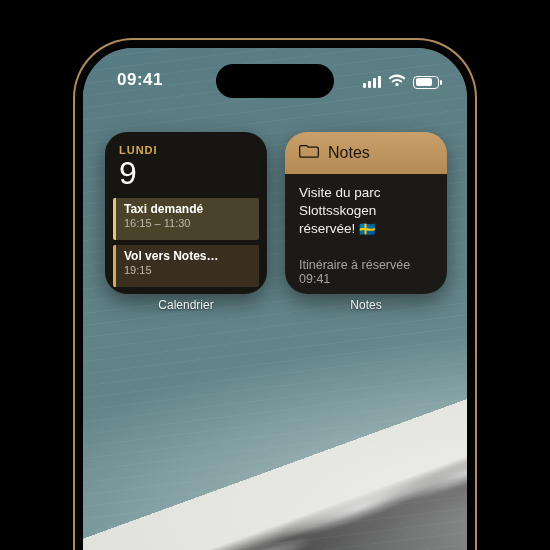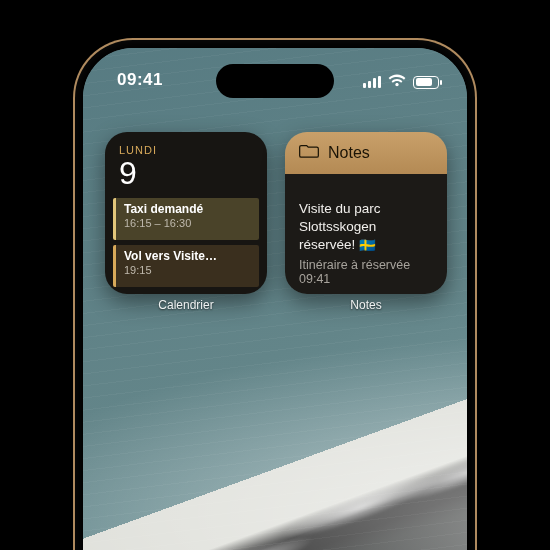--- a/index.html
+++ b/index.html
@@ -28,33 +28,33 @@
   .sig i{width:3px;background:#fff;border-radius:1px;display:block;}
   .sig i:nth-child(1){height:5px}.sig i:nth-child(2){height:7px}.sig i:nth-child(3){height:10px}.sig i:nth-child(4){height:12px}
   .batt{position:relative;width:26px;height:13px;border:1.5px solid #fff;border-radius:4px;box-sizing:border-box;}
   .batt::after{content:"";position:absolute;right:-4px;top:3px;width:2.5px;height:5px;background:#fff;border-radius:1px;}
   .batt i{position:absolute;left:1.5px;top:1.5px;bottom:1.5px;width:70%;background:#fff;border-radius:2px;}
   .widgets{position:absolute;top:84px;left:22px;right:22px;display:flex;gap:18px;}
   .widget{width:162px;border-radius:22px;overflow:hidden;color:#fff;box-shadow:0 8px 22px rgba(0,0,0,.45);}
   .widget-inner{height:162px;}
   .cal{background:#171512;}
   .cal-head{padding:12px 14px 0 14px;}
-  .cal-day{font-size:11px;letter-spacing:1px;color:#d7a95a;font-weight:400;}
+  .cal-day{font-size:11px;letter-spacing:1px;color:#d7a95a;font-weight:700;}
   .cal-num{font-size:32px;font-weight:400;line-height:1;margin-top:1px;}
   .cal-events{margin:9px 8px 0 8px;display:flex;flex-direction:column;gap:5px;}
   .ev{border-left:3.5px solid;border-radius:2px;padding:4px 8px 11px 8px;}
   .ev1{border-color:#e2c67a;background:#4a4329;}
   .ev2{border-color:#d7a95a;background:#3a2f1e;}
   .ev-title{font-size:12px;font-weight:600;color:#fff;white-space:nowrap;overflow:hidden;text-overflow:ellipsis;}
   .ev-time{font-size:11px;color:#bfb9ad;margin-top:1px;}
   .notes-widget{display:flex;flex-direction:column;}
   .notes-head{height:42px;background:linear-gradient(#c9a06a,#b48a54);display:flex;align-items:center;gap:9px;padding:0 14px;color:#1b1406;}
   .notes-head svg{width:20px;height:14px;}
   .notes-head .t{font-size:16px;font-weight:500;color:#1b1406;}
-  .notes-body{flex:1;background:#1c1a17;padding:26px 14px 8px 14px;display:flex;flex-direction:column;justify-content:space-between;}
+  .notes-body{flex:1;background:#1c1a17;padding:10px 14px 8px 14px;display:flex;flex-direction:column;justify-content:space-between;}
   .note-main{font-size:13.5px;line-height:1.32;color:#f1efec;}
   .note-sub{font-size:12.5px;color:#a7a39c;}
   .note-time{font-size:12.5px;color:#a7a39c;}
   .label{margin-top:4px;text-align:center;font-size:12px;color:#eef1f1;text-shadow:0 1px 2px rgba(0,0,0,.6);}
   .flag{display:inline-block;transform:translateY(1px);}
 </style>
 </head>
 <body>
 
 <div class="stage">
@@ -89,24 +89,24 @@
         <div>
           <div class="widget cal">
             <div class="widget-inner">
               <div class="cal-head">
                 <div class="cal-day">LUNDI</div>
                 <div class="cal-num">9</div>
               </div>
               <div class="cal-events">
                 <div class="ev ev1">
                   <div class="ev-title">Taxi demandé</div>
-                  <div class="ev-time">16:15 – 16:30</div>
+                  <div class="ev-time">16:15 – 11:30</div>
                 </div>
                 <div class="ev ev2">
-                  <div class="ev-title">Vol vers Visite…</div>
+                  <div class="ev-title">Vol vers Notes…</div>
                   <div class="ev-time">19:15</div>
                 </div>
               </div>
             </div>
           </div>
           <div class="label">Calendrier</div>
         </div>
 
         <div>
           <div class="widget notes-widget">

